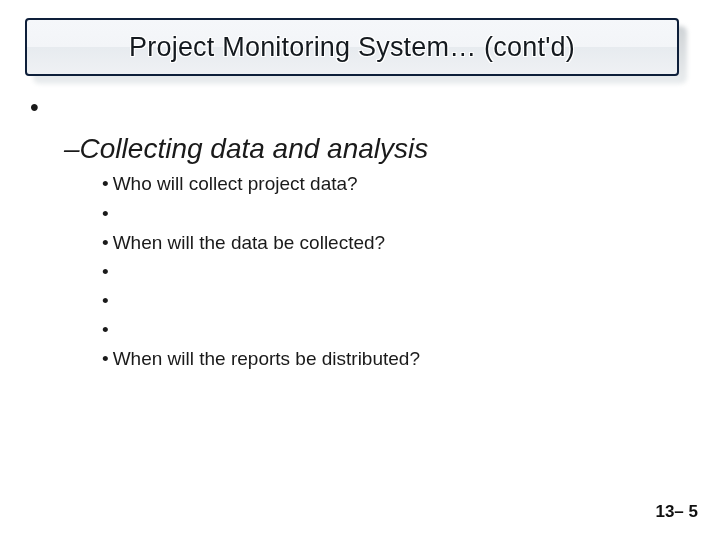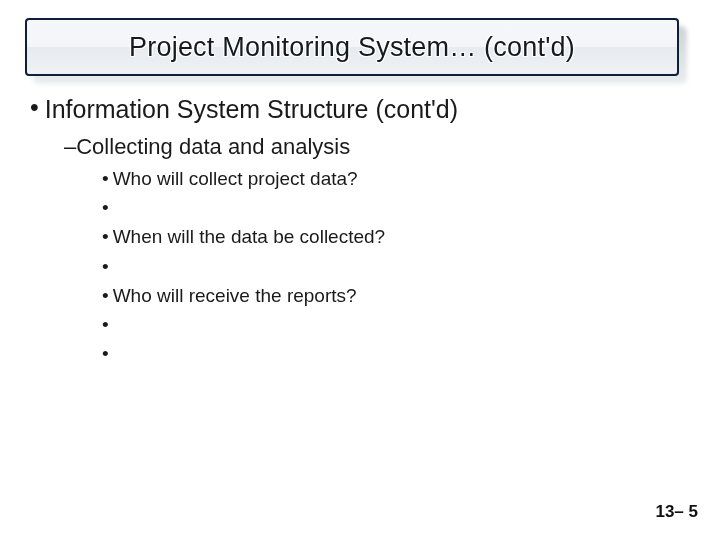--- a/index.html
+++ b/index.html
@@ -48,21 +48,21 @@
       letter-spacing: 0.2px;
     }
 
     .content { padding: 18px 30px 0 30px; }
 
     .lvl1 { display: flex; align-items: flex-start; margin-bottom: 8px; }
     .lvl1 .bullet { font-size: 25px; color: #1a1a1a; margin-right: 6px; line-height: 1.1; }
     .lvl1 .text   { font-size: 25px; color: #1a1a1a; line-height: 1.2; }
 
     .lvl2 { margin-left: 34px; margin-top: 6px; margin-bottom: 4px; }
-    .lvl2 .text { font-size: 22px; color: #1a1a1a; line-height: 1.35; }
+    .lvl2 .text { font-size: 28px; color: #1a1a1a; line-height: 1.35; font-style: italic; }
 
     .lvl3 { margin-left: 72px; margin-top: 2px; }
     .lvl3 .row { display: flex; align-items: flex-start; margin: 5px 0; }
     .lvl3 .bullet { font-size: 19px; color: #1a1a1a; margin-right: 4px; line-height: 1.25; }
     .lvl3 .text   { font-size: 19px; color: #1a1a1a; line-height: 1.3; }
 
     .footer {
       position: absolute;
       bottom: 18px; right: 22px;
       font-size: 17px; font-weight: 700;
@@ -76,21 +76,20 @@
   <div class="title-shadow"></div>
   <div class="title-box">
     <h1>Project Monitoring System… (cont'd)</h1>
   </div>
 </div>
 
 <div class="content">
 
   <div class="lvl1">
     <span class="bullet">•</span>
-    <span class="text">Information System Structure (cont'd)</span>
   </div>
 
   <div class="lvl2">
     <span class="text">–Collecting data and analysis</span>
   </div>
   <div class="lvl3">
     <div class="row">
       <span class="bullet">•</span>
       <span class="text">Who will collect project data?</span>
     </div>
@@ -102,25 +101,25 @@
       <span class="text">When will the data be collected?</span>
     </div>
     <div class="row">
       <span class="bullet">•</span>
     </div>
   </div>
 
   <div class="lvl3">
     <div class="row">
       <span class="bullet">•</span>
-      <span class="text">Who will receive the reports?</span>
     </div>
     <div class="row">
       <span class="bullet">•</span>
     </div>
     <div class="row">
       <span class="bullet">•</span>
+      <span class="text">When will the reports be distributed?</span>
     </div>
   </div>
 
 </div>
 
 <div class="footer">13– 5</div>
 
 </body></html>

